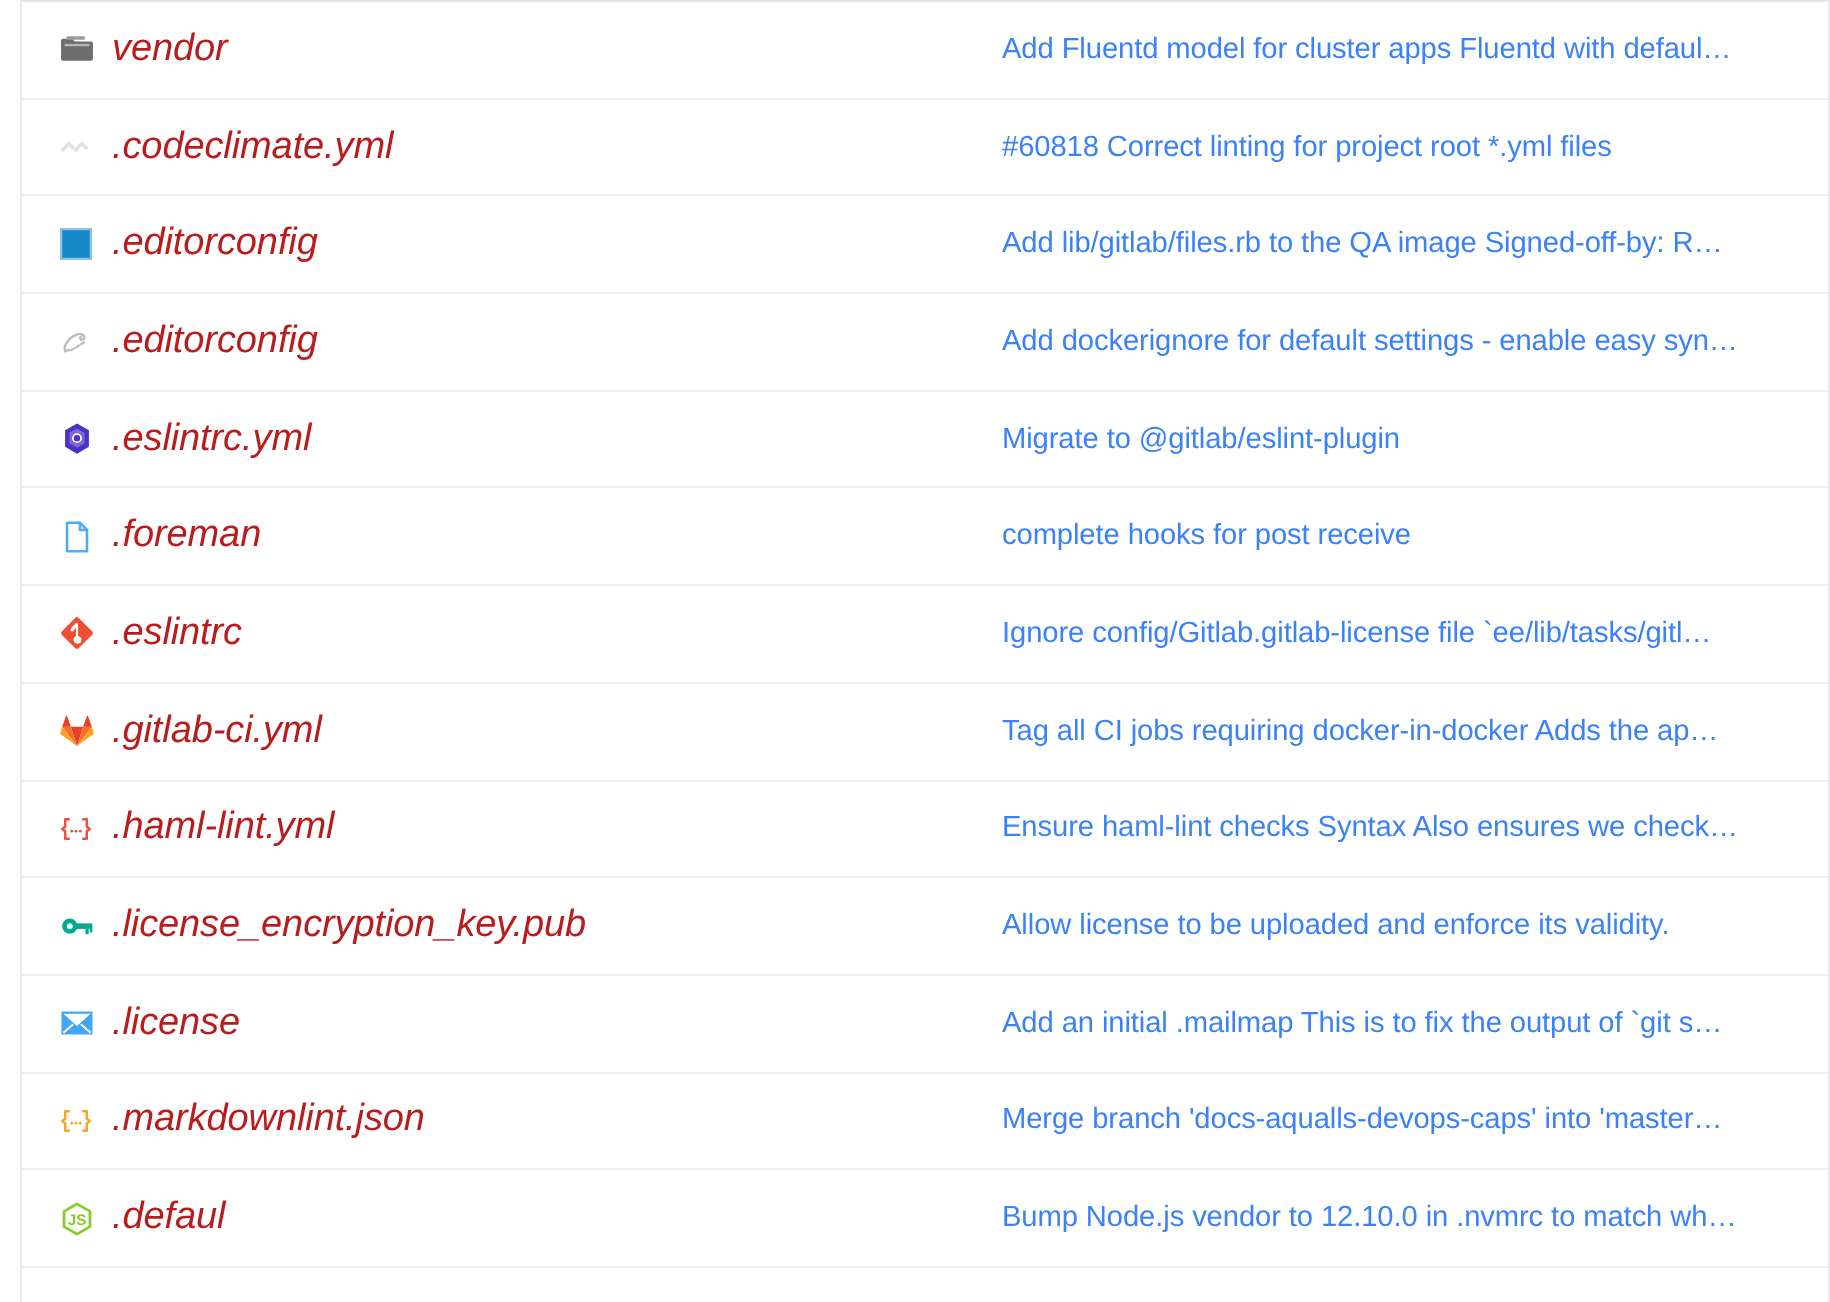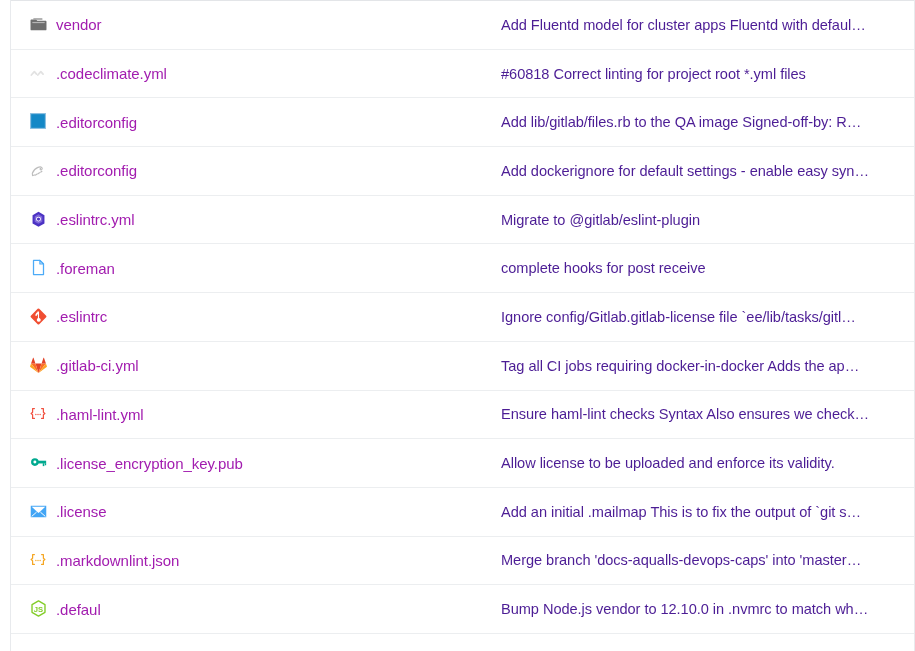--- a/index.html
+++ b/index.html
@@ -68,40 +68,41 @@
   .name-wrap {
     display: flex;
     align-items: center;
     gap: 9px;
   }
   .file-icon {
     flex: 0 0 18px;
     width: 18px;
     height: 18px;
     display: inline-flex;
-    align-items: flex-start;
+    align-items: center;
     justify-content: center;
     line-height: 0;
   }
   .file-icon svg { display: block; }
   .file-name {
-    font-size: 15px;
-    color: #a21caf;
+    font-size: 19px;
+    color: #b91c1c;
     letter-spacing: -0.05px;
+    font-style: italic;
   }
 
   
   .cell-commit {
     padding-right: 24px !important;
     padding-left: 2px !important;
     overflow: hidden;
   }
   .commit-msg {
     font-size: 14.6px;
-    color: #4c1d95;
+    color: #3b82f6;
     white-space: nowrap;
     overflow: hidden;
     text-overflow: ellipsis;
     display: block;
     max-width: 415px;
     letter-spacing: -0.05px;
   }
 </style>
 </head>
 <body>

